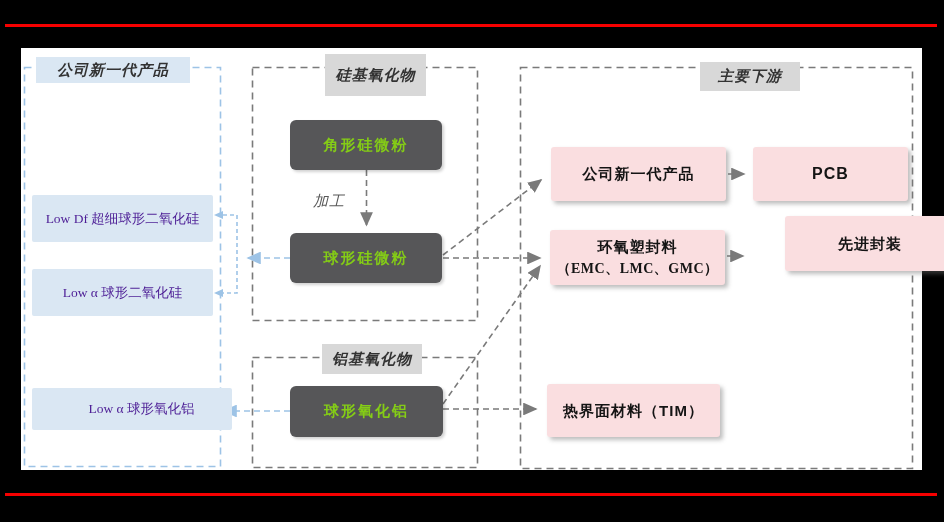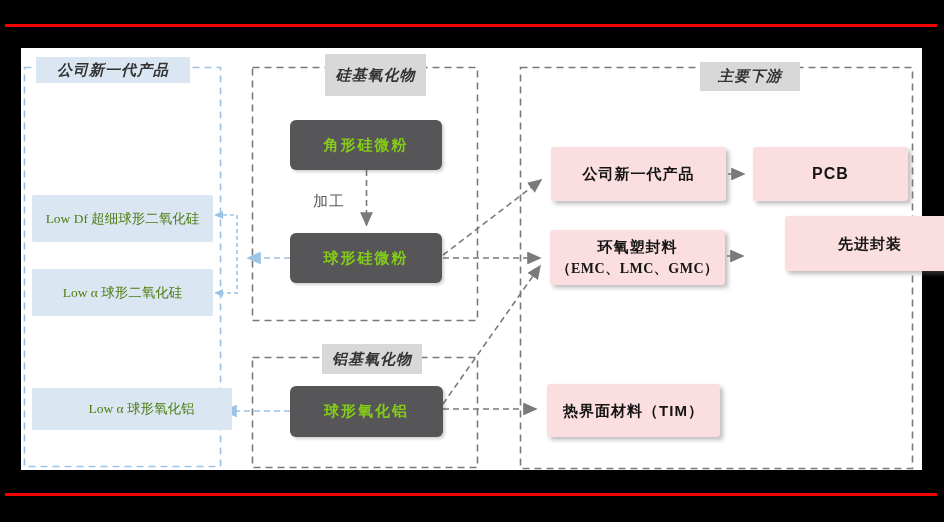--- a/index.html
+++ b/index.html
@@ -18,34 +18,34 @@
     white-space:nowrap;
   }
   .hdr.blue{background:#dae7f3;}
   .hdr.gray{background:#d8d8d8;}
   .darkbox{
     position:absolute;background:#565658;border-radius:6px;color:#84cc16;
     display:flex;align-items:center;justify-content:center;font-weight:bold;font-size:15px;
     letter-spacing:2px;box-shadow:2px 2px 3px rgba(0,0,0,0.18);white-space:nowrap;
   }
   .bluebox{
-    position:absolute;background:#dae7f3;border-radius:2px;color:#4d7c0f;
+    position:absolute;background:#dae7f3;border-radius:2px;color:#4c1d95;
     display:flex;align-items:center;justify-content:center;
     font-family:"Liberation Serif",serif;font-size:13.5px;white-space:nowrap;
   }
   .pinkbox{
     position:absolute;background:#fadee0;border-radius:3px;color:#141414;
     display:flex;flex-direction:column;align-items:center;justify-content:center;
     font-weight:bold;font-size:15px;letter-spacing:1px;
     box-shadow:3px 3px 4px rgba(110,110,110,0.45);white-space:nowrap;line-height:1.55;
   }
   .pinkbox .sub{font-family:"Liberation Serif",serif;font-size:14px;letter-spacing:0.5px;}
   .pinkbox.serif{font-family:Liberation Sans, sans-serif;font-size:16px;letter-spacing:1px;}
   .plabel{
-    position:absolute;color:#595959;font-size:15px;letter-spacing:1px;white-space:nowrap;
+    position:absolute;color:#595959;font-size:15px;letter-spacing:1px;white-space:nowrap;font-style:italic;
   }
 </style>
 </head>
 <body>
 
 <div id="stage">
 
   <div class="rule top"></div>
   <div class="rule bottom"></div>
 

